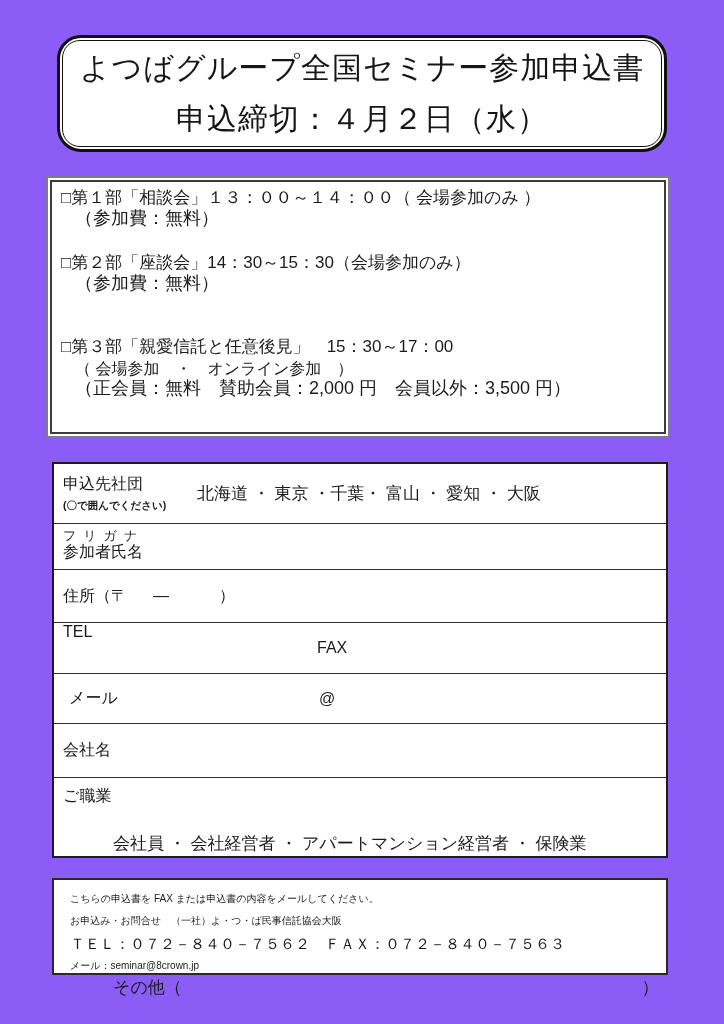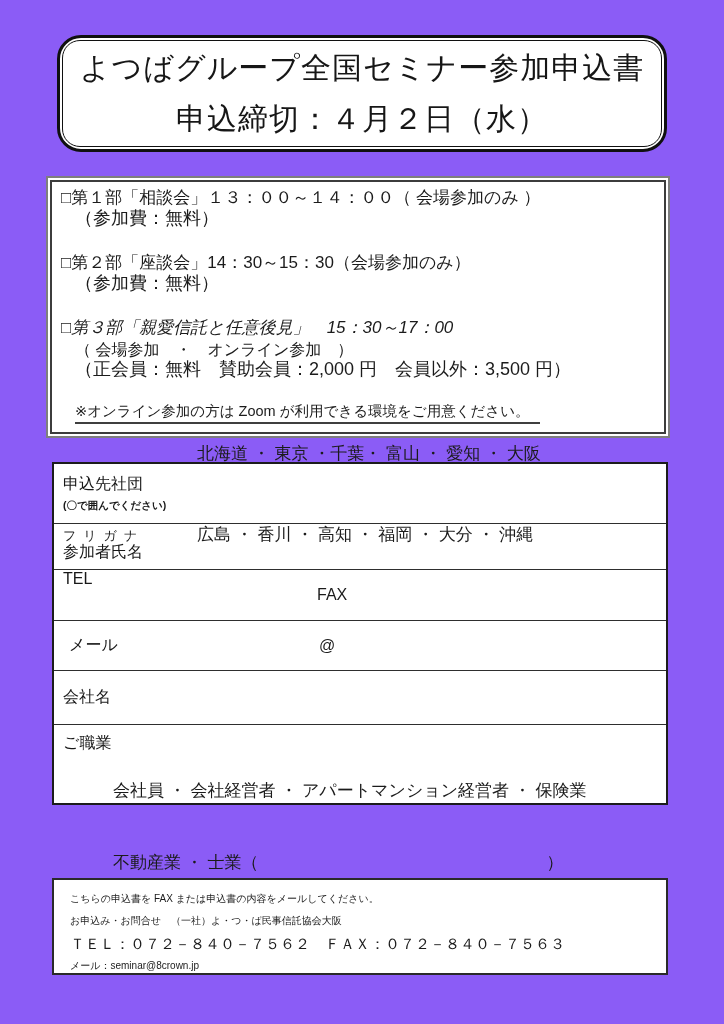--- a/index.html
+++ b/index.html
@@ -42,21 +42,21 @@
     background: #fff;
   }
   .sessions-inner {
     width: 100%; height: 100%;
     border: 2px solid #3c3c3c;
     padding: 5px 10px 0 9px;
   }
   .sess-main { font-size: 17px; line-height: 22px; white-space: pre; }
   .sess-sub  { font-size: 18px; line-height: 18px; margin-left: 14px; white-space: pre; }
   .sess-gap1 { margin-top: 25px; }
-  .sess-gap2 { margin-top: 25px; font-style: italic; }
+  .sess-gap2 { margin-top: 44px; }
   .sess-venue { font-size: 16px; line-height: 21px; margin-left: 14px; white-space: pre; }
   .sess-note-wrap { margin-top: 24px; margin-left: 14px; }
   .sess-note {
     display: inline-block;
     font-size: 14.5px; line-height: 18px;
     border-bottom: 2px solid #3f3f3f;
     padding-bottom: 2px; padding-right: 10px;
     white-space: pre;
   }
 
@@ -126,44 +126,49 @@
 
   <div class="sessions-box">
     <div class="sessions-inner">
       <div class="sess-main">□第１部「相談会」１３：００～１４：００（ 会場参加のみ ）</div>
       <div class="sess-sub">（参加費：無料）</div>
       <div class="sess-main sess-gap1">□第２部「座談会」14：30～15：30（会場参加のみ）</div>
       <div class="sess-sub">（参加費：無料）</div>
       <div class="sess-main sess-gap2">□第３部「親愛信託と任意後見」　15：30～17：00</div>
       <div class="sess-venue">（ 会場参加　・　オンライン参加　）</div>
       <div class="sess-sub">（正会員：無料　賛助会員：2,000 円　会員以外：3,500 円）</div>
-      <div class="sess-note-wrap">
-        <span class="sess-note">※オンライン参加の方は Zoom が利用できる環境をご用意ください。</span>
-      </div>
     </div>
   </div>
 
   <div class="form-table">
 
     <div class="frow row-branch">
       <div class="label-col">
         <div class="flabel">申込先社団</div>
         <div class="fsublabel">(〇で囲んでください)</div>
       </div>
       <div class="branch-lines">
         <div>北海道 ・ 東京 ・千葉・ 富山 ・ 愛知 ・ 大阪</div>
-        <div>広島 ・ 香川 ・ 高知 ・ 福岡 ・ 大分 ・ 沖縄</div>
       </div>
     </div>
 
     <div class="frow row-name">
       <div class="ruby-line">フリガナ</div>
       <div class="name-label flabel">参加者氏名</div>
     </div>
 
+    <div class="frow row-addr">
+      <div class="addr-line">
+        <span>住所（〒</span>
+        <span class="sp-a1"></span>
+        <span>―</span>
+        <span class="sp-a2"></span>
+        <span>）</span>
+      </div>
+    </div>
 
     <div class="frow row-tel">
       <span class="flabel">TEL</span>
       <span class="abs-fax">FAX</span>
     </div>
 
     <div class="frow row-mail">
       <span class="flabel">メール</span>
       <span class="abs-at">@</span>
     </div>

